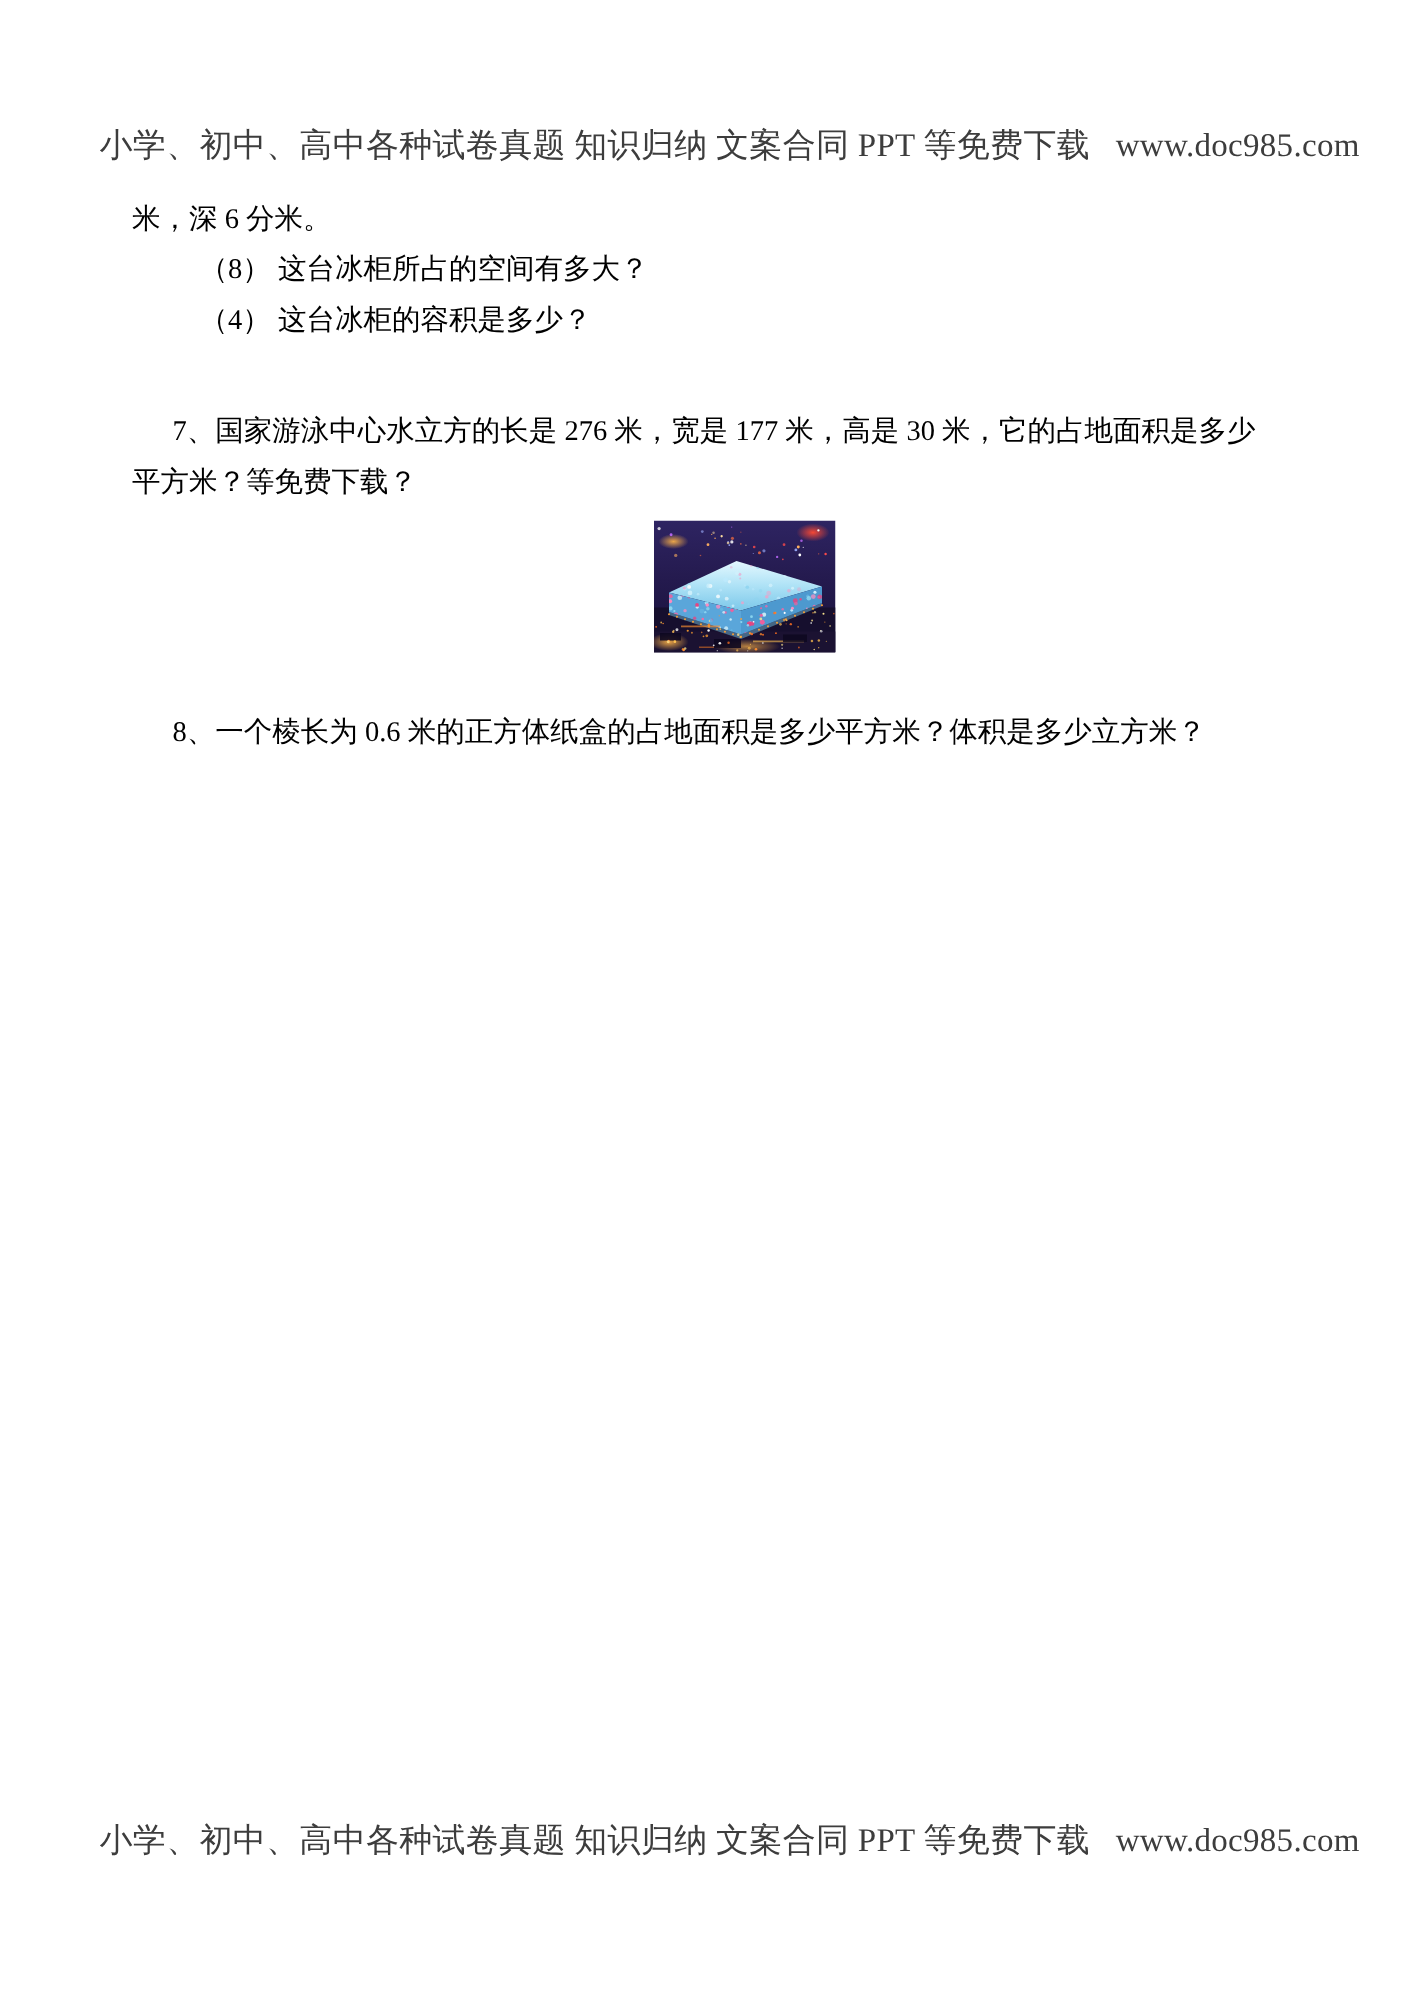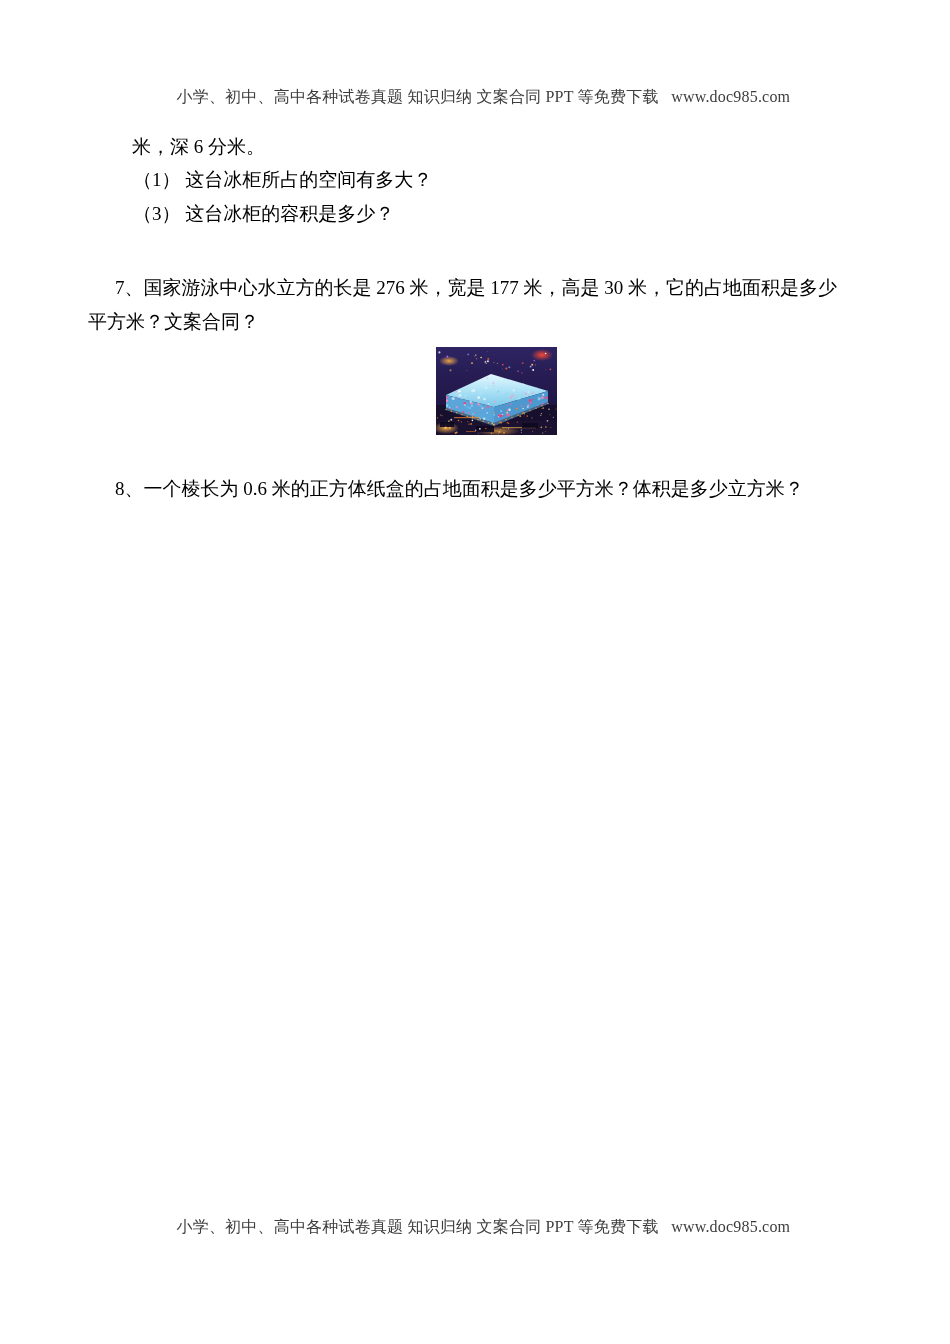--- a/index.html
+++ b/index.html
@@ -10,34 +10,34 @@
     color:#000;
     position:relative;
   }
   .page{
     position:absolute;left:0;top:0;width:950px;height:1344px;
     background:#ffffff;overflow:hidden;
   }
   .page-header,.page-footer{
     position:absolute;left:0;width:950px;
     text-align:center;
-    font-size:16px;line-height:22px;
+    font-size:22px;line-height:22px;
     color:#3d3d3d;
     white-space:pre;
     letter-spacing:0.2px;
   }
   .page-header{top:64px;}
   .page-footer{top:1194px;}
   .line{
     position:absolute;margin:0;
     font-size:19px;line-height:24px;
     white-space:pre;
     color:#000;
   }
-  .l-cont {top:135px;left:88px;margin-left:44px;}
+  .l-cont {top:135px;left:88px;}
   .l-sub1 {top:168px;left:133px;}
   .l-sub2 {top:202px;left:133px;}
   .l-q7a  {top:276px;left:115px;}
   .l-q7b  {top:310px;left:88px;}
   .l-q8   {top:477px;left:115px;}
   .photo{
     position:absolute;left:436px;top:347px;width:121px;height:88px;margin:0;
     line-height:0;
   }
   .photo svg{display:block;}
@@ -46,25 +46,25 @@
 <body>
 
 <div class="page">
 
   <div class="page-header">
     <span>小学、初中、高中各种试卷真题 知识归纳 文案合同 PPT 等免费下载   www.doc985.com</span>
   </div>
 
   <main>
     <p class="line l-cont">米，深 6 分米。</p>
-    <p class="line l-sub1">（1） 这台冰柜所占的空间有多大？</p>
-    <p class="line l-sub2">（3） 这台冰柜的容积是多少？</p>
+    <p class="line l-sub1">（8） 这台冰柜所占的空间有多大？</p>
+    <p class="line l-sub2">（4） 这台冰柜的容积是多少？</p>
 
     <p class="line l-q7a">7、国家游泳中心水立方的长是 276 米，宽是 177 米，高是 30 米，它的占地面积是多少</p>
-    <p class="line l-q7b">平方米？文案合同？</p>
+    <p class="line l-q7b">平方米？等免费下载？</p>
 
     <figure class="photo">
       <svg viewBox="0 0 121 88" width="121" height="88">
         <defs>
           <linearGradient id="sky" x1="0" y1="0" x2="0" y2="1">
             <stop offset="0" stop-color="#2e2462"></stop>
             <stop offset="0.45" stop-color="#241a4e"></stop>
             <stop offset="1" stop-color="#17113a"></stop>
           </linearGradient>
           <linearGradient id="roof" x1="0" y1="0" x2="0" y2="1">

